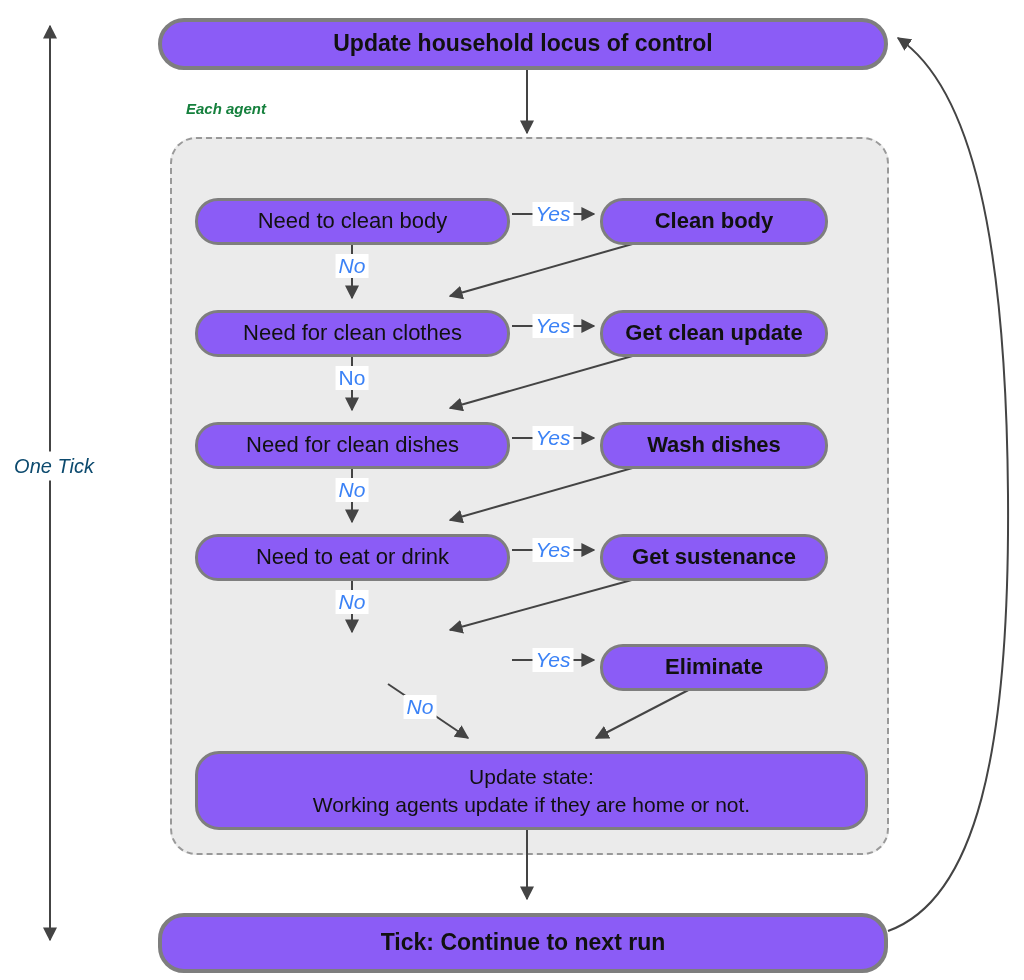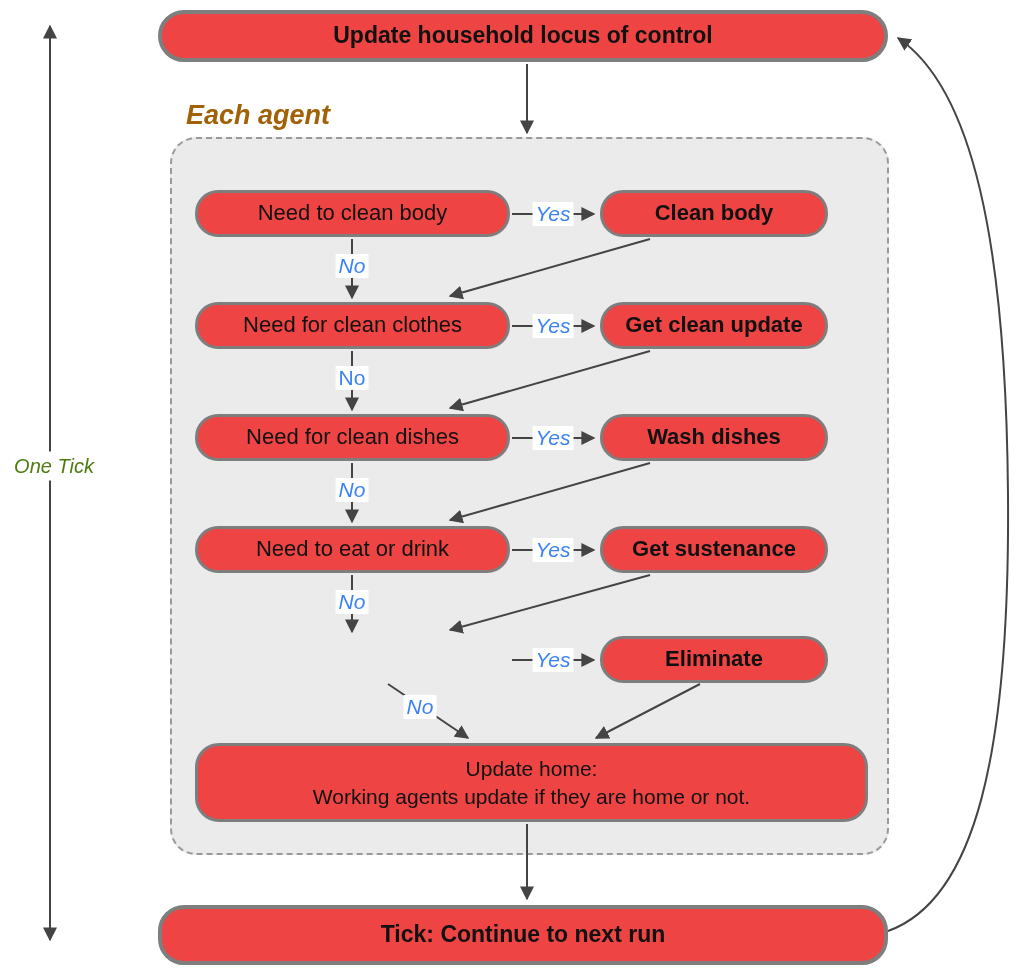--- a/index.html
+++ b/index.html
@@ -5,43 +5,43 @@
   html,body{margin:0;padding:0;background:#fff;}
   .canvas{
     position:relative;width:1024px;height:980px;background:#fff;
     font-family:"Liberation Sans",sans-serif;color:#111;overflow:hidden;
   }
   .agent-container{
     position:absolute;left:170px;top:137px;width:719px;height:718px;
     background:#ebebeb;border:2px dashed #999;border-radius:26px;box-sizing:border-box;
   }
   .each-agent{
-    position:absolute;left:186px;top:100px;font-size:27px;font-weight:bold;font-style:italic;color:#a16207;
+    position:absolute;left:186px;top:100px;font-size:15px;font-weight:bold;font-style:italic;color:#15803d;
   }
   svg.overlay{position:absolute;left:0;top:0;width:1024px;height:980px;pointer-events:none;}
   .node{
-    position:absolute;background:#ef4444;border:3px solid #7e7e7e;border-radius:24px;
+    position:absolute;background:#8b5cf6;border:3px solid #7e7e7e;border-radius:24px;
     display:flex;flex-direction:column;align-items:center;justify-content:center;
-    text-align:center;box-sizing:border-box;line-height:1.3;
+    text-align:center;box-sizing:border-box;line-height:1.3;margin-top:8px;
   }
   .banner{left:158px;width:730px;height:52px;border-width:4px;border-radius:26px;font-size:23px;font-weight:bold;}
   .top-box{top:10px;}
   .tick-box{top:905px;height:60px;}
   .decision{left:195px;width:315px;height:47px;font-size:22px;border-radius:23px;}
   .action{left:600px;width:228px;height:47px;font-size:22px;font-weight:bold;border-radius:23px;}
   .r1{top:190px}.r2{top:302px}.r3{top:414px}.r4{top:526px}.r5{top:636px}
   .update-box{left:195px;top:743px;width:673px;height:79px;font-size:21px;border-radius:24px;}
   .edge-label{
     position:absolute;transform:translate(-50%,-50%);background:#fff;
     font-size:21px;font-style:italic;padding:0 3px;white-space:nowrap;color:#3b82f6;
   }
   .edge-label.upright{font-style:normal;}
   .one-tick{
     position:absolute;transform:translate(-50%,-50%);left:54px;top:466px;
-    background:#fff;color:#4d7c0f;font-size:20px;font-style:italic;padding:3px 4px;white-space:nowrap;
+    background:#fff;color:#0c4a6e;font-size:20px;font-style:italic;padding:3px 4px;white-space:nowrap;
   }
   .y1{top:214px}.y2{top:326px}.y3{top:438px}.y4{top:550px}.y5{top:660px}
   .yes{left:553px;}
   .no1{left:352px;top:266px}.no2{left:352px;top:378px}.no3{left:352px;top:490px}.no4{left:352px;top:602px}
   .no5{left:420px;top:707px}
 </style>
 </head>
 <body>
 
 <div class="canvas">
@@ -107,19 +107,19 @@
   <div class="node action r4">Get sustenance</div>
   <div class="node decision r4">Need to eat or drink</div>
   <div class="edge-label yes y4">Yes</div>
   <div class="edge-label no4">No</div>
 
   <div class="node action r5">Eliminate</div>
   <div class="edge-label yes y5">Yes</div>
   <div class="edge-label no5">No</div>
 
   <div class="node update-box">
-    <div>Update home:</div>
+    <div>Update state:</div>
     <div>Working agents update if they are home or not.</div>
   </div>
 
   <div class="one-tick">One Tick</div>
 
 </div>
 
 </body></html>

